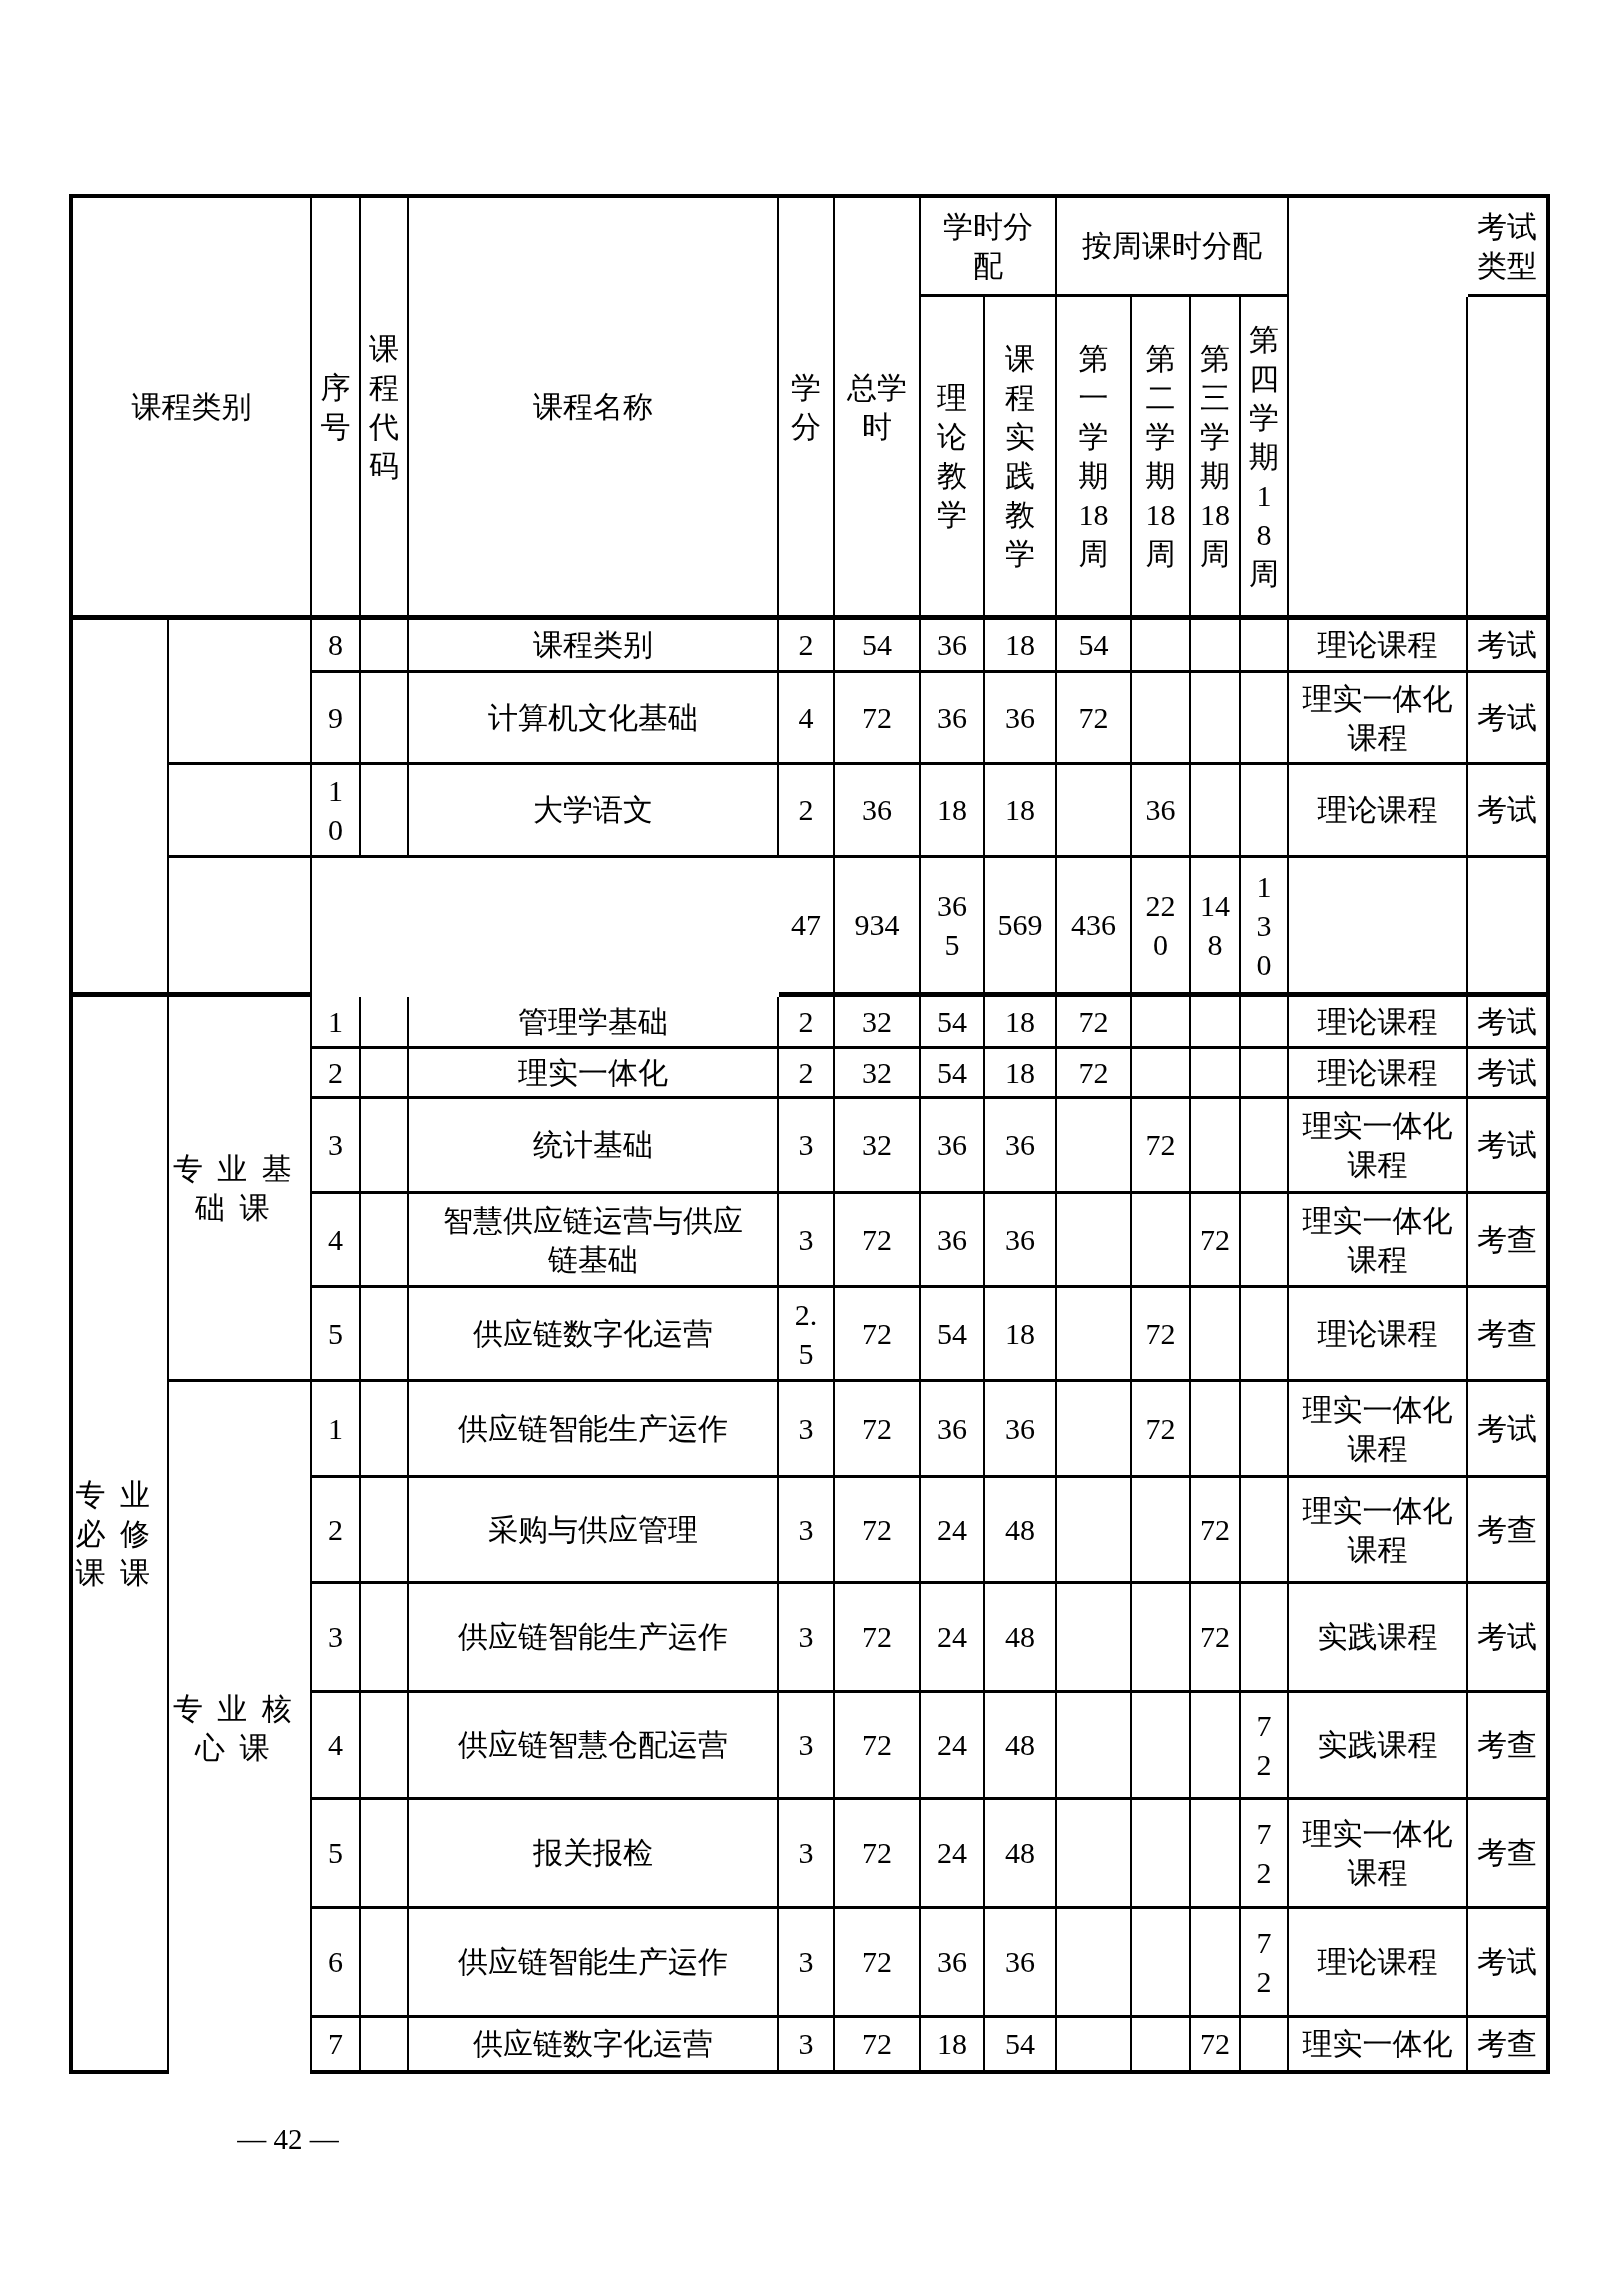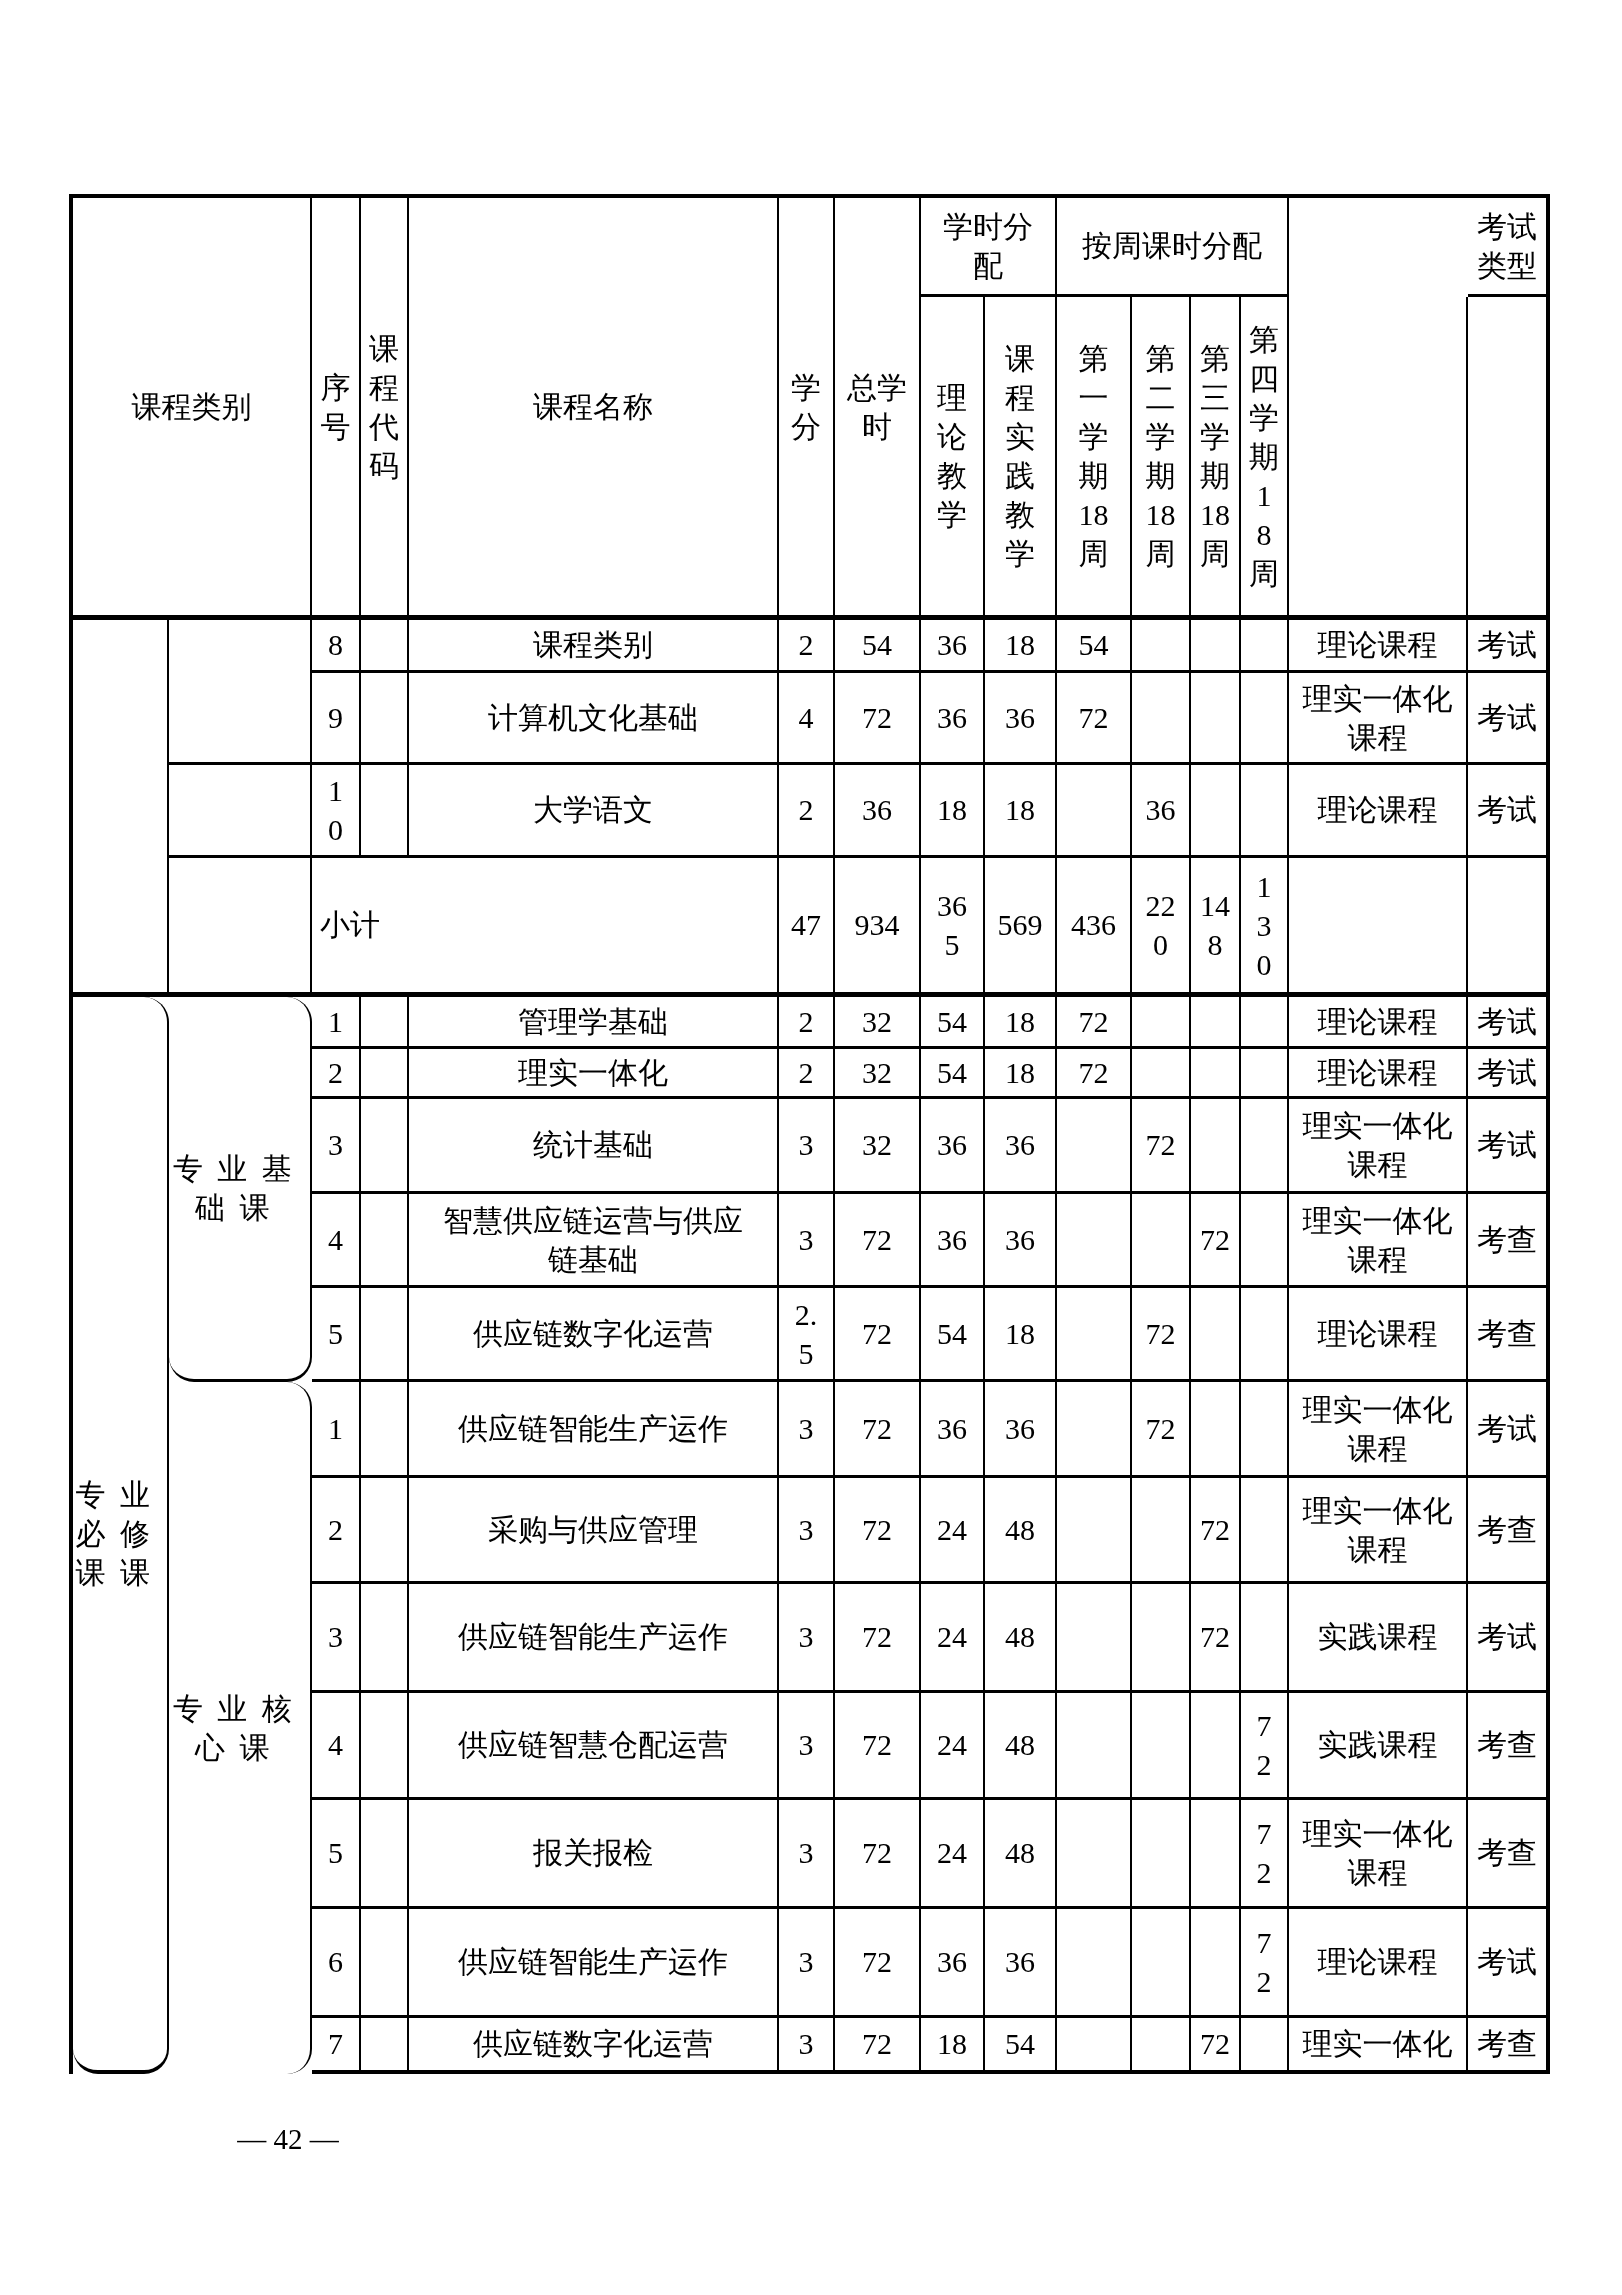--- a/index.html
+++ b/index.html
@@ -25,21 +25,21 @@
     overflow: hidden;
   }
   .v  { white-space: pre-line; line-height: 1.3; }      
   .n  { white-space: nowrap; }                          
   .b9 { border-bottom-width: 5.9px; }                     
   .r0 { border-right: none; }                           
   .b0 { border-bottom: none; }                          
   .b7 { border-bottom: 4.6px solid #000; }                
   .hl { justify-content: flex-start; padding-left: 7.9px; } 
   .pd { padding: 0 19.6px; }                              
-  .ls { letter-spacing: 14.4px; border-radius: 25px; }                         
+  .ls { letter-spacing: 14.4px; }                         
   .pageno {
     position: absolute; left: 190px; top: 2123px; width: 196px;
     text-align: center; font-size: 29px; white-space: nowrap;
   }
 </style>
 </head>
 <body>
 
 <div class="tbl">
 
@@ -140,21 +140,20 @@
   <div class="c" style="grid-area:5/7">36</div>
   <div class="c" style="grid-area:5/8">18</div>
   <div class="c" style="grid-area:5/9">18</div>
   <div class="c" style="grid-area:5/10"></div>
   <div class="c" style="grid-area:5/11">36</div>
   <div class="c" style="grid-area:5/12"></div>
   <div class="c" style="grid-area:5/13"></div>
   <div class="c n" style="grid-area:5/14">理论课程</div>
   <div class="c r0" style="grid-area:5/15">考试</div>
 
-  <div class="c b9 hl" style="grid-area:6/3/7/6">小计</div>
   <div class="c b9" style="grid-area:6/6">47</div>
   <div class="c b9" style="grid-area:6/7">934</div>
   <div class="c b9 v" style="grid-area:6/8">36
 5</div>
   <div class="c b9" style="grid-area:6/9">569</div>
   <div class="c b9" style="grid-area:6/10">436</div>
   <div class="c b9 v" style="grid-area:6/11">22
 0</div>
   <div class="c b9 v" style="grid-area:6/12">14
 8</div>

